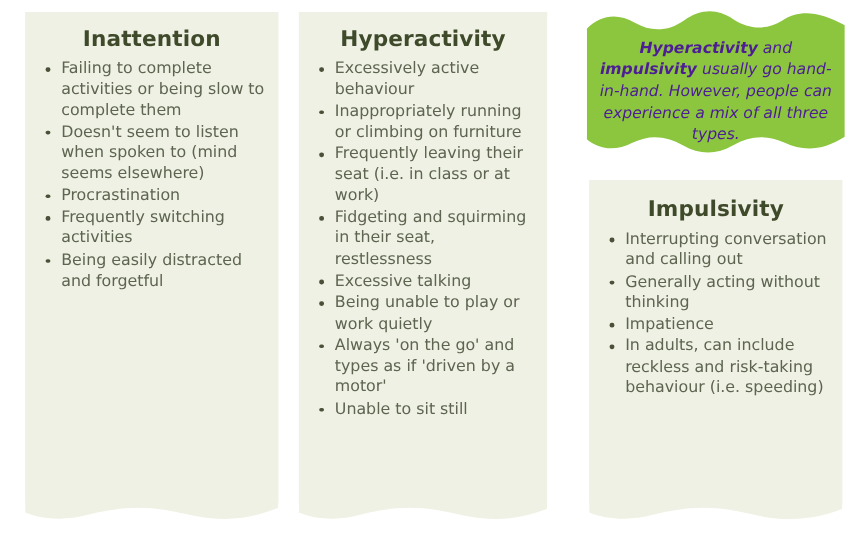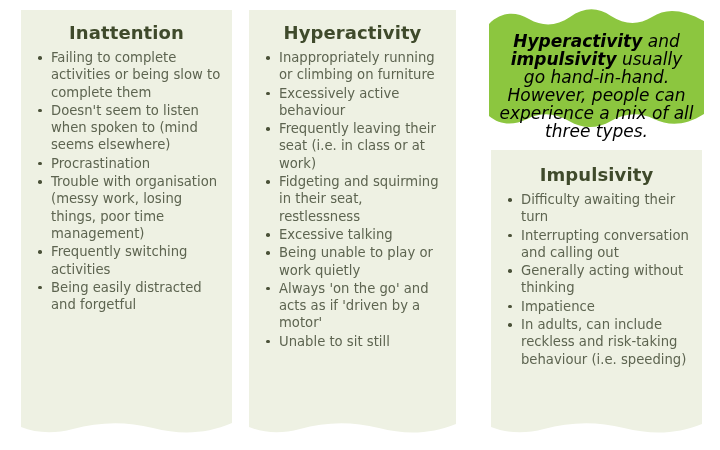--- a/index.html
+++ b/index.html
@@ -115,66 +115,65 @@
     height: 100%;
   }
   #callout-green .callout-text {
     position: absolute;
     left: 0;
     top: 24px;
     width: 100%;
     padding: 0 10px;
     box-sizing: border-box;
     text-align: center;
-    color: #000000;
+    color: #4c1d95;
     font-style: italic;
-    font-size: 17px;
+    font-size: 13px;
     line-height: 18px;
     z-index: 2;
   }
   #callout-green .callout-text b {
     font-weight: bold;
     font-style: italic;
   }
 </style>
 </head>
 <body>
 
 <div id="infographic">
 
   <div class="card" id="card-inattention">
     <div class="card-body">
       <div class="card-title">Inattention</div>
       <ul class="bullets">
         <li>Failing to complete activities or being slow to complete them</li>
         <li>Doesn't seem to listen when spoken to (mind seems elsewhere)</li>
         <li>Procrastination</li>
-        <li>Trouble with organisation (messy work, losing things, poor time management)</li>
         <li>Frequently switching activities</li>
         <li>Being easily distracted and forgetful</li>
       </ul>
     </div>
     <div class="wave-bottom">
       <svg viewBox="0 0 211 18" preserveAspectRatio="none" aria-hidden="true">
         <path d="M0,0 L211,0 L211,5 C185,16 160,17 132,10 C104,3 78,4 52,11 C33,16 15,15 0,9 Z" fill="#eef1e3"></path>
       </svg>
     </div>
   </div>
 
   <div class="card" id="card-hyperactivity">
     <div class="card-body">
       <div class="card-title">Hyperactivity</div>
       <ul class="bullets">
+        <li>Excessively active behaviour</li>
         <li>Inappropriately running or climbing on furniture</li>
-        <li>Excessively active behaviour</li>
         <li>Frequently leaving their seat (i.e. in class or at work)</li>
         <li>Fidgeting and squirming in their seat, restlessness</li>
         <li>Excessive talking</li>
         <li>Being unable to play or work quietly</li>
-        <li>Always 'on the go' and acts as if 'driven by a motor'</li>
+        <li>Always 'on the go' and types as if 'driven by a motor'</li>
         <li>Unable to sit still</li>
       </ul>
     </div>
     <div class="wave-bottom">
       <svg viewBox="0 0 207 18" preserveAspectRatio="none" aria-hidden="true">
         <path d="M0,0 L207,0 L207,6 C182,16 157,17 130,10 C102,3 76,4 51,11 C32,16 15,15 0,9 Z" fill="#eef1e3"></path>
       </svg>
     </div>
   </div>
 
@@ -196,21 +195,20 @@
     </svg>
     <div class="callout-text">
       <b>Hyperactivity</b><span> and </span><b>impulsivity</b><span> usually go hand-in-hand. However, people can experience a mix of all three types.</span>
     </div>
   </div>
 
   <div class="card" id="card-impulsivity">
     <div class="card-body">
       <div class="card-title">Impulsivity</div>
       <ul class="bullets">
-        <li>Difficulty awaiting their turn</li>
         <li>Interrupting conversation and calling out</li>
         <li>Generally acting without thinking</li>
         <li>Impatience</li>
         <li>In adults, can include reckless and risk-taking behaviour (i.e. speeding)</li>
       </ul>
     </div>
     <div class="wave-bottom">
       <svg viewBox="0 0 211 18" preserveAspectRatio="none" aria-hidden="true">
         <path d="M0,0 L211,0 L211,6 C186,16 161,17 133,10 C105,3 79,4 53,11 C34,16 15,15 0,9 Z" fill="#eef1e3"></path>
       </svg>

